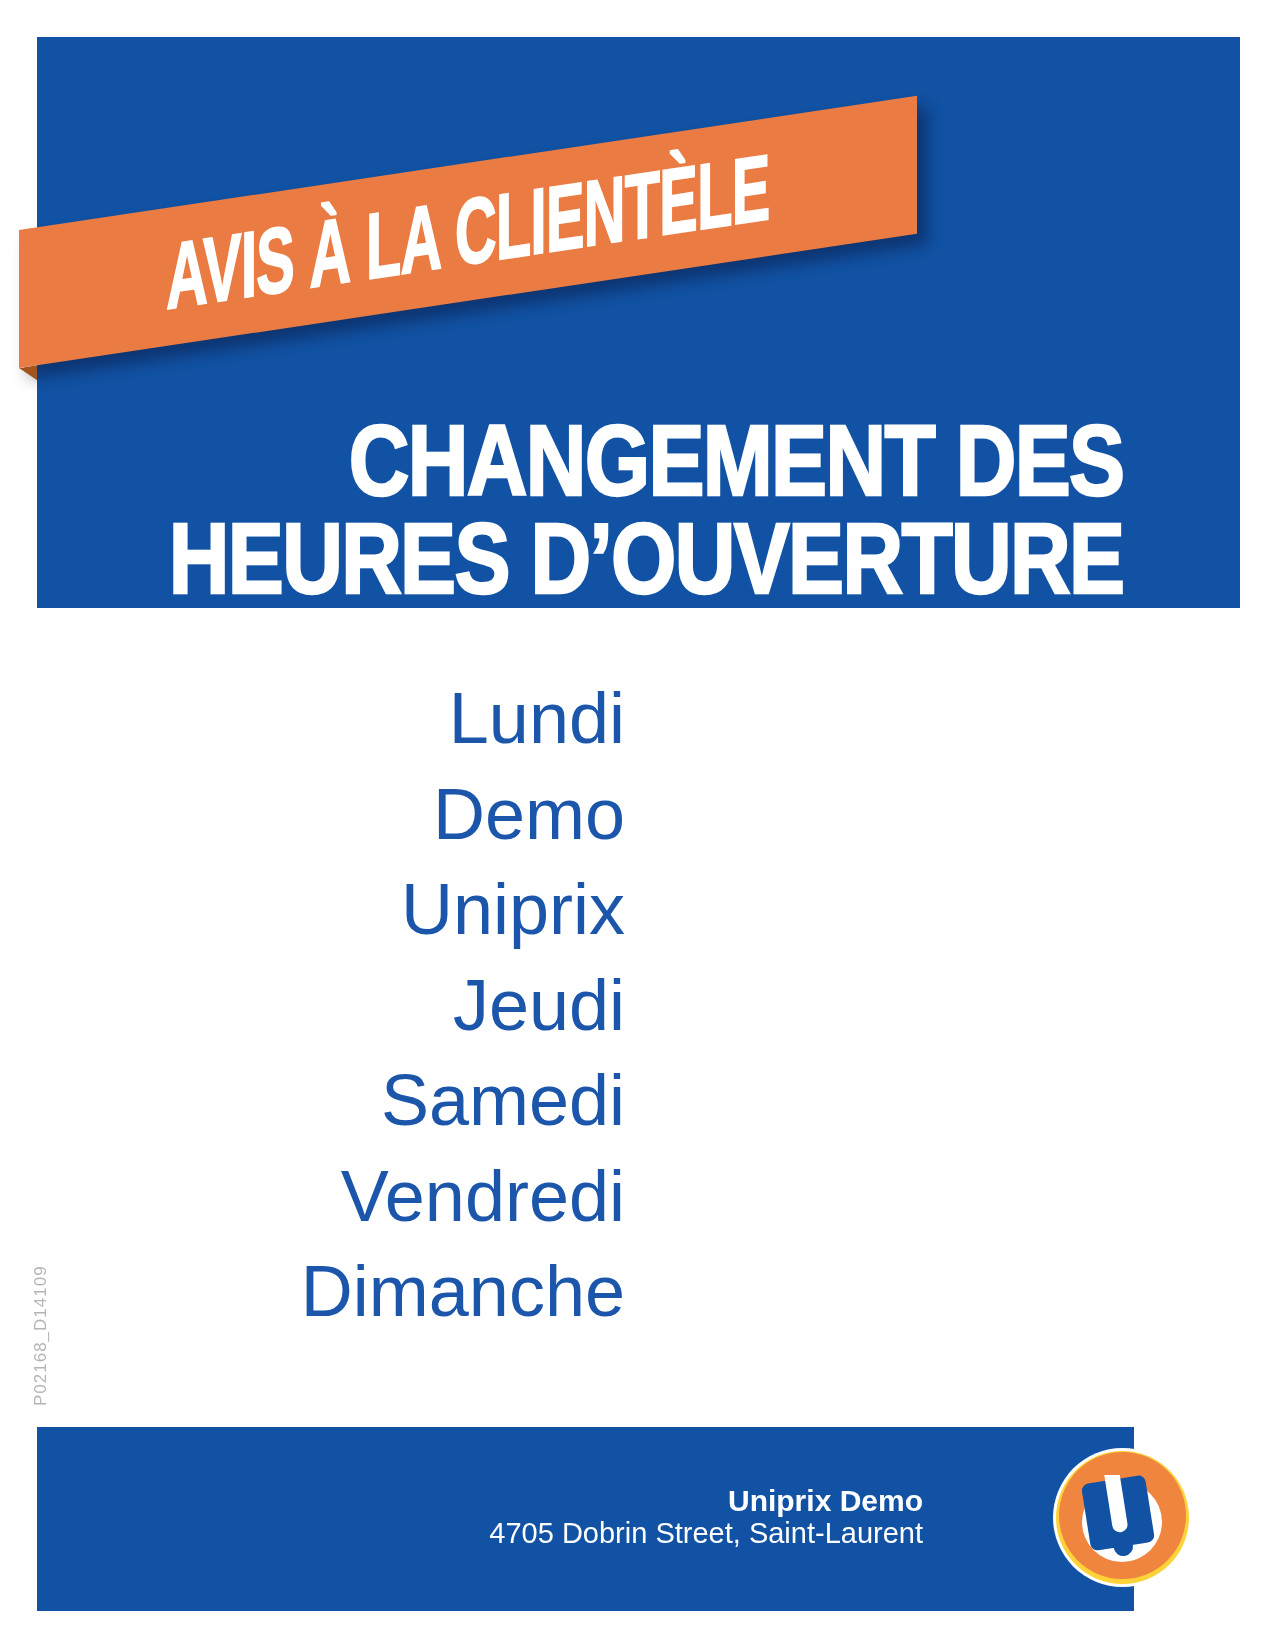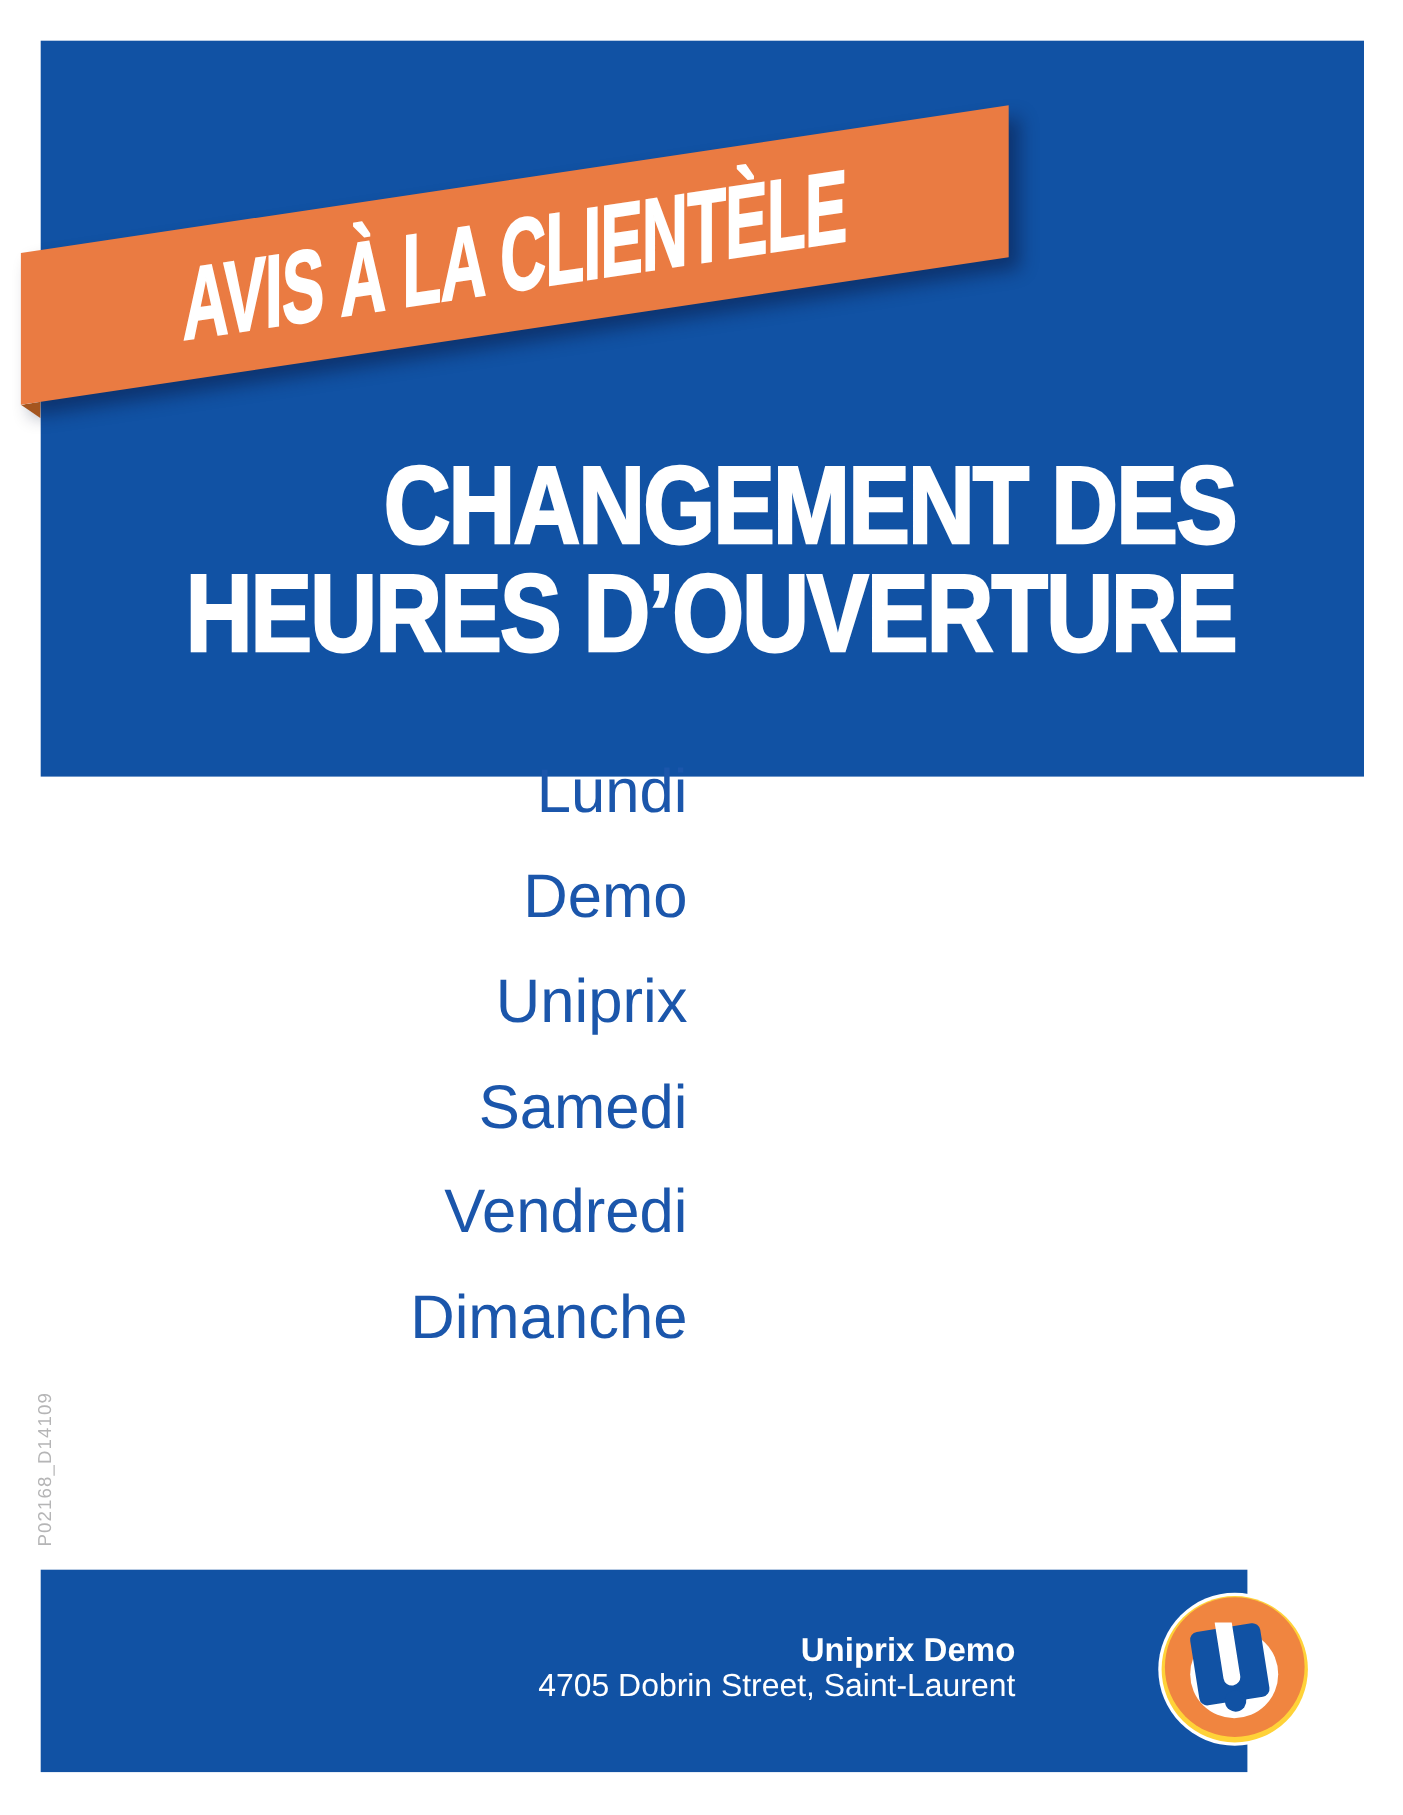--- a/index.html
+++ b/index.html
@@ -3,21 +3,21 @@
 <meta charset="utf-8">
 <style>
   html,body { margin:0; padding:0; background:#ffffff; }
   .page {
     position:relative; width:1275px; height:1650px; overflow:hidden;
     background:#ffffff; font-family:"Liberation Sans", sans-serif;
   }
 
   
   .header-block {
-    position:absolute; left:37px; top:37px; width:1203px; height:669px;
+    position:absolute; left:37px; top:37px; width:1203px; height:571px;
     background:var(--blue);
   }
   .title {
     position:absolute; right:117px; top:374px;
     text-align:right; color:var(--text-white);
     font-size:100px; line-height:98px; font-weight:bold;
     letter-spacing:-2px; white-space:nowrap;
     transform:scaleX(0.84); transform-origin:100% 0;
     -webkit-text-stroke:2.5px #ffffff;
   }
@@ -40,21 +40,21 @@
     color:var(--text-white); font-size:93px; font-weight:bold;
     letter-spacing:-1px; white-space:nowrap;
     transform:scaleX(0.62);
     -webkit-text-stroke:2px #ffffff;
   }
 
   
   .days-col {
     position:absolute; right:650px; top:671px;
     text-align:right; color:var(--day-text);
-    font-size:56px; line-height:95.5px; white-space:nowrap;
+    font-size:72px; line-height:95.5px; white-space:nowrap;
   }
 
   
   .code {
     position:absolute; left:31px; top:1406px;
     transform:rotate(-90deg); transform-origin:0 0;
     color:var(--code-gray); font-size:17px; letter-spacing:1px;
     white-space:nowrap;
   }
 
@@ -105,20 +105,21 @@
 
   <div class="banner">
     <div class="banner-fold"></div>
     <div class="banner-label">AVIS À LA CLIENTÈLE</div>
   </div>
 
   <div class="days-col">
     <div class="day">Lundi</div>
     <div class="day">Demo</div>
     <div class="day">Uniprix</div>
+    <div class="day">Jeudi</div>
     <div class="day">Samedi</div>
     <div class="day">Vendredi</div>
     <div class="day">Dimanche</div>
   </div>
 
   <div class="code">P02168_D14109</div>
 
   <div class="footer-bar">
     <div class="footer-text">
       <div class="store-name">Uniprix Demo</div>

